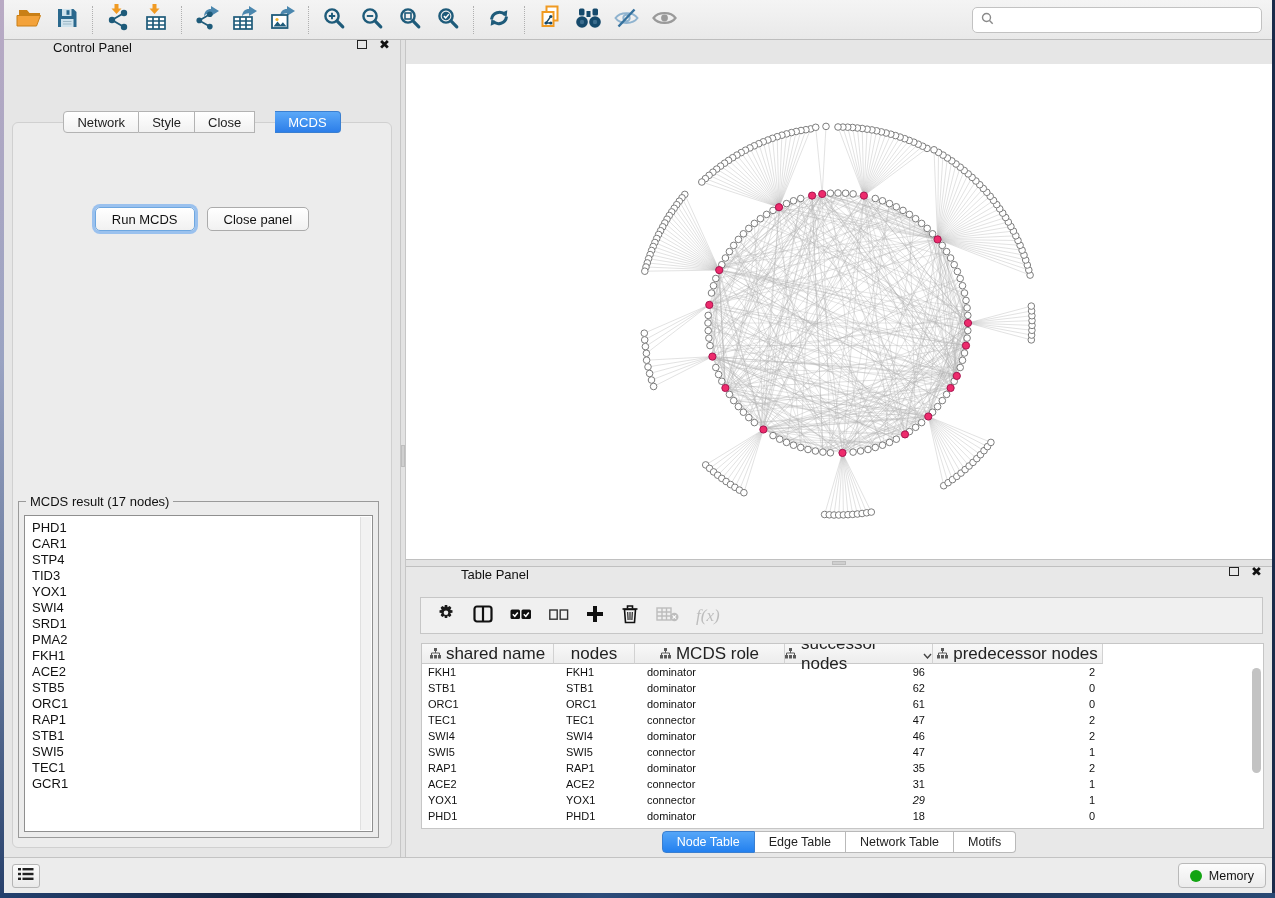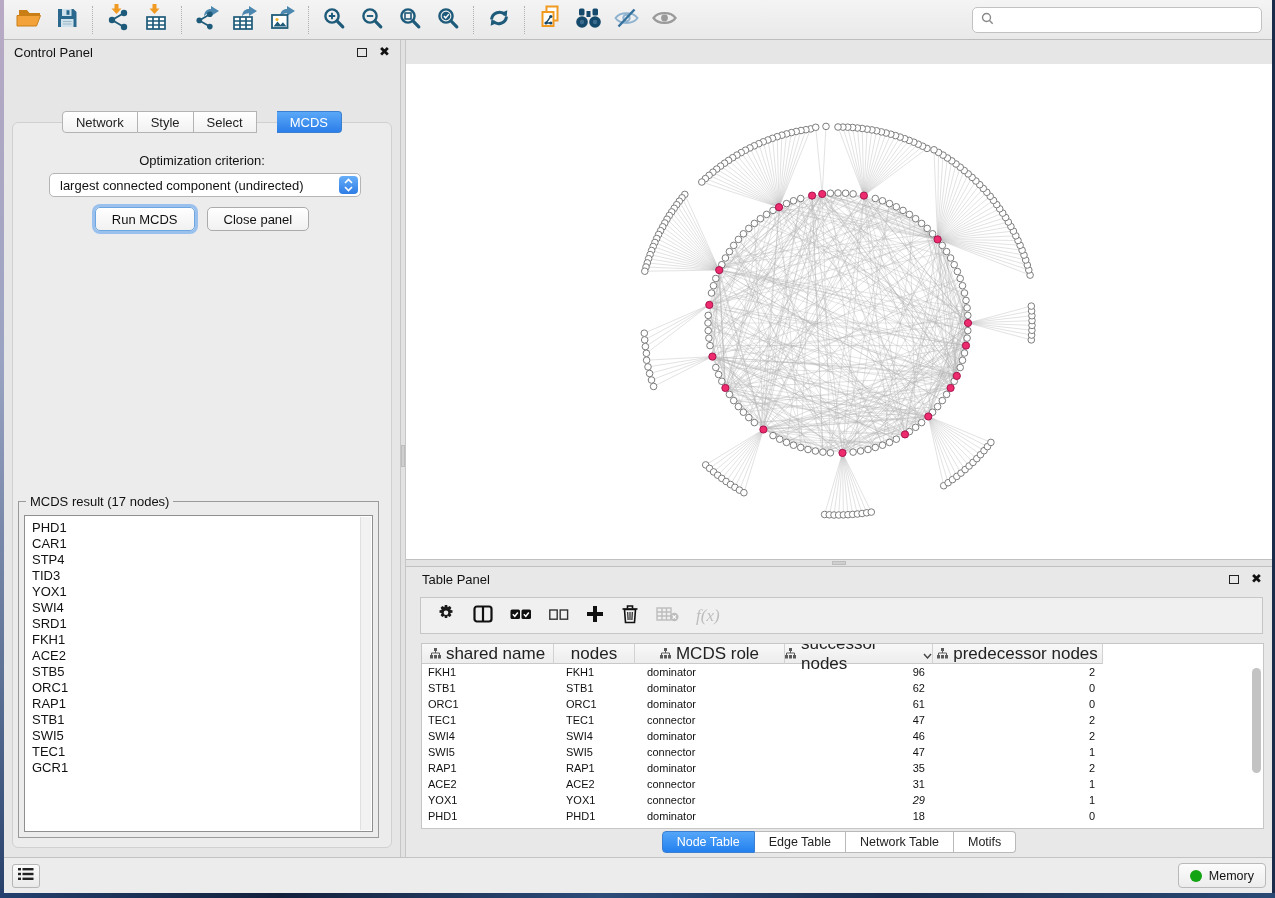--- a/index.html
+++ b/index.html
@@ -17,21 +17,21 @@
     background:linear-gradient(#f4f4f4,#e9e9e9); border-bottom:1px solid #bdbdbd;
     display:flex; align-items:center; padding-left:6px; }
   .tb-btn { width:38px; height:32px; display:flex; align-items:center; justify-content:center; border-radius:4px; }
   .tb-sep { width:1px; height:28px; border-left:1px dotted #b0b0b0; margin:0 6px; }
   #search-wrap { position:absolute; right:10px; top:7px; width:290px; height:26px; background:#fff;
     border:1px solid #c2c2c2; border-radius:5px; display:flex; align-items:center; padding-left:8px; }
   #search-input { border:none; outline:none; flex:1; height:20px; font-size:12px; margin-left:5px; background:transparent; }
 
   
   #control-panel { position:absolute; left:0; top:40px; width:396px; height:817px; background:#e6e6e6; }
-  .panel-header { height:24px; display:flex; align-items:center; padding:0 10px; font-size:13px; color:#111; }
+  .panel-header { height:24px; display:flex; align-items:flex-start; padding:0 10px; font-size:13px; color:#111;margin-left:39px; }
   .panel-header .spacer { flex:1; }
   .float-glyph { width:10px; height:9px; border:1.5px solid #222; display:inline-block; margin-right:12px; }
   .close-glyph { font-size:13px; font-weight:bold; color:#111; line-height:10px; }
 
   #cp-tabs { position:absolute; left:0; top:71px; width:100%; display:flex; justify-content:center; z-index:3; }
   .seg-tab { height:22px; padding:0 13px; display:flex; align-items:center; font-size:13px; color:#222;
     background:linear-gradient(#ffffff,#f1f1f1); border:1px solid #b3b3b3; border-left:none; }
   .seg-tab:first-child { border-left:1px solid #b3b3b3; border-radius:4px 0 0 4px; }
   .seg-tab:last-child { border-radius:0 4px 4px 0; }
   .seg-tab.active { background:linear-gradient(#5aa8f8,#2c7ee9); color:#fff; border-color:#3a7fd0;margin-left:20px; }
@@ -275,49 +275,40 @@
   <div id="control-panel">
     <div class="panel-header">
       <span>Control Panel</span>
       <span class="spacer"></span>
       <span class="float-glyph"></span>
       <span class="close-glyph">✖</span>
     </div>
     <div id="cp-tabs">
         <div class="seg-tab">Network</div>
         <div class="seg-tab">Style</div>
-        <div class="seg-tab">Select</div>
+        <div class="seg-tab">Close</div>
         <div class="seg-tab active">MCDS</div>
       </div>
     <div id="cp-content">
-      <div id="opt-label">Optimization criterion:</div>
-      <div id="opt-select">
-        <span>largest connected component (undirected)</span>
-        <span class="stepper">
-          <svg width="9" height="14" viewBox="0 0 9 14">
-              <path d="M1 5l3.5-3.5L8 5" stroke="#fff" stroke-width="1.6" fill="none"></path>
-              <path d="M1 9l3.5 3.5L8 9" stroke="#fff" stroke-width="1.6" fill="none"></path>
-            </svg>
-        </span>
-      </div>
       <div class="cp-btn-row">
         <button class="cp-btn focused">Run MCDS</button>
         <button class="cp-btn">Close panel</button>
       </div>
       <div id="mcds-groupbox">
         <div id="mcds-legend">MCDS result (17 nodes)</div>
         <div id="mcds-list">
           <div id="mcds-scroll"></div>
         <div class="mcds-item">PHD1</div>
             <div class="mcds-item">CAR1</div>
             <div class="mcds-item">STP4</div>
             <div class="mcds-item">TID3</div>
             <div class="mcds-item">YOX1</div>
             <div class="mcds-item">SWI4</div>
             <div class="mcds-item">SRD1</div>
+            <div class="mcds-item">PMA2</div>
             <div class="mcds-item">FKH1</div>
             <div class="mcds-item">ACE2</div>
             <div class="mcds-item">STB5</div>
             <div class="mcds-item">ORC1</div>
             <div class="mcds-item">RAP1</div>
             <div class="mcds-item">STB1</div>
             <div class="mcds-item">SWI5</div>
             <div class="mcds-item">TEC1</div>
             <div class="mcds-item">GCR1</div>
           </div>

